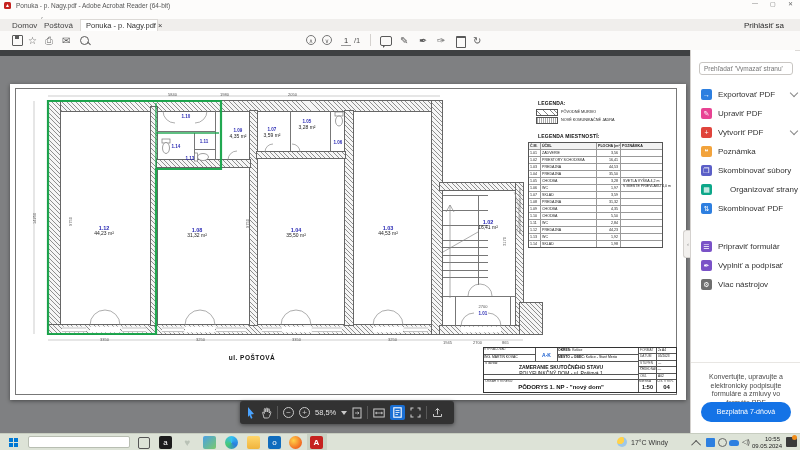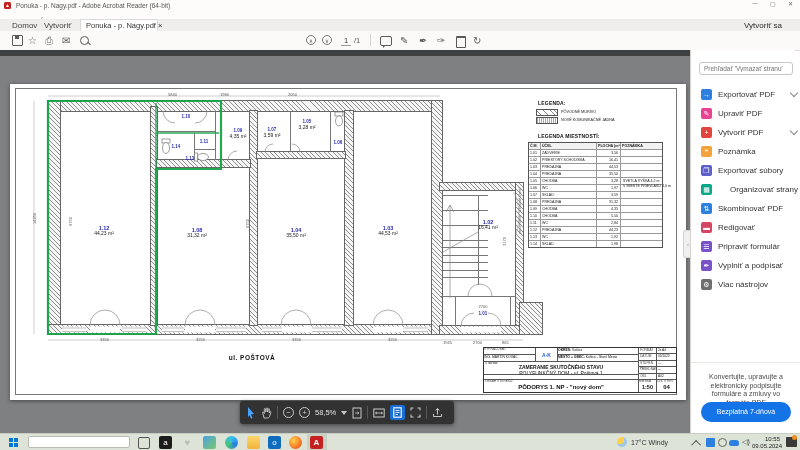--- a/index.html
+++ b/index.html
@@ -128,23 +128,23 @@
   </div>
 
   <div class="abs" id="menubar">
     <div class="abs" id="menurow">
       <span>Súbor</span><span>Úpravy</span><span>Zobrazenie</span><span>Podpísať</span><span>Okná</span><span>Pomocník</span>
     </div>
   </div>
 
   <div class="abs" id="tabrow">
     <div class="abs tab" style="left:12px;">Domov</div>
-    <div class="abs tab" style="left:44px;">Vytvoriť</div>
+    <div class="abs tab" style="left:44px;">Poštová</div>
     <div class="abs" id="doctab"><span>Ponuka - p. Nagy.pdf</span> <span>×</span></div>
-    <div class="abs" id="signin">Vytvoriť sa</div>
+    <div class="abs" id="signin">Prihlásiť sa</div>
   </div>
 
   <div class="abs" id="toolbar">
     <div class="abs floppy" style="left:12px;top:4px;"></div>
     <div class="abs tbi" style="left:28px;">☆</div>
     <div class="abs tbi" style="left:45px;">⎙</div>
     <div class="abs tbi" style="left:62px;">✉</div>
     <div class="abs mag" style="left:80px;top:5px;"></div>
     <div class="abs circ" style="left:306px;top:4px;">∧</div>
     <div class="abs circ" style="left:322px;top:4px;">∨</div>
@@ -509,34 +509,30 @@
         <span class="ticon" style="background:#e0443c;">+</span>
         <span class="lbl">Vytvoriť PDF</span>
         <span class="chev"></span>
       </div>
     <div class="tool" style="top:93px;">
         <span class="ticon" style="background:#f2a33c;">❝</span>
         <span class="lbl">Poznámka</span>
       </div>
     <div class="tool" style="top:112px;">
         <span class="ticon" style="background:#5b5fc7;">❐</span>
-        <span class="lbl">Exportovať súbory</span>
+        <span class="lbl">Skombinovať súbory</span>
       </div>
     <div class="tool" style="top:131px;gap:12px;">
         <span class="ticon" style="background:#0ca789;">▦</span>
         <span class="lbl">Organizovať strany</span>
         <span class="chev"></span>
       </div>
     <div class="tool" style="top:150px;">
         <span class="ticon" style="background:#2d7fe0;">⇅</span>
         <span class="lbl">Skombinovať PDF</span>
-      </div>
-    <div class="tool" style="top:169px;">
-        <span class="ticon" style="background:#d64562;">▬</span>
-        <span class="lbl">Redigovať</span>
       </div>
     <div class="tool" style="top:207px;">
         <span class="ticon" style="background:#7a52c7;">✒</span>
         <span class="lbl">Vyplniť a podpísať</span>
       </div>
     <div class="tool" style="top:188px;">
         <span class="ticon" style="background:#7a52c7;">☰</span>
         <span class="lbl">Pripraviť formulár</span>
       </div>
     <div class="tool" style="top:226px;">

